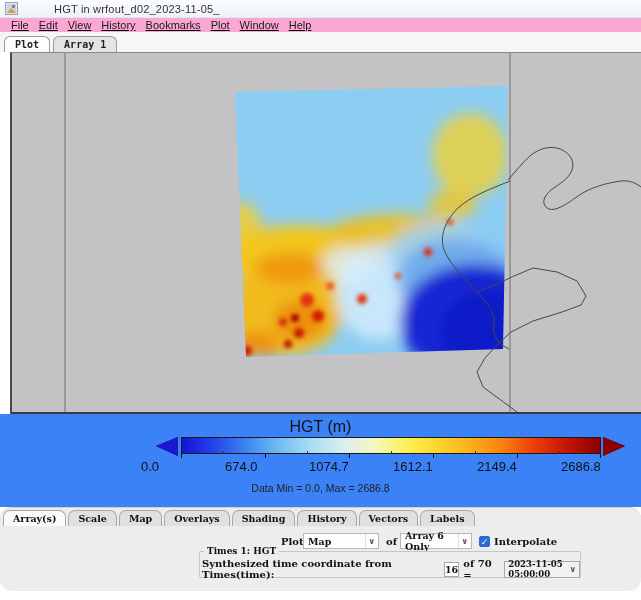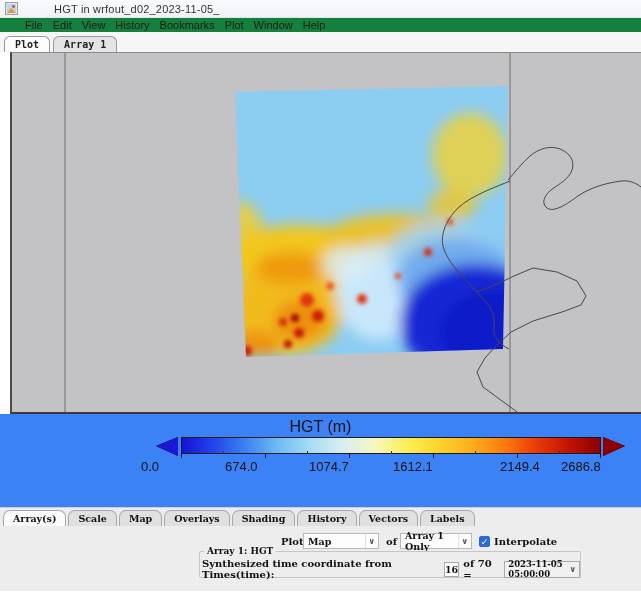--- a/index.html
+++ b/index.html
@@ -5,22 +5,22 @@
   * { margin:0; padding:0; box-sizing:border-box; }
   html,body { width:641px; height:600px; background:#fff; overflow:hidden;
     font-family:"Liberation Sans", sans-serif; }
 
   
   .titlebar { height:18px; background:linear-gradient(#fbfcfe,#eef2f7);
     display:flex; align-items:center; padding-left:5px; border-bottom:1px solid #e3e6ea;gap:32px; }
   .titlebar .appicon { width:13px; height:13px; margin-right:4px; flex:0 0 auto; }
   .titlebar .title-text { font-size:11px; color:#333; letter-spacing:.2px; }
 
-  .menubar { height:14px; background:#15803d; display:flex; align-items:center;
-    padding-left:20px; }
+  .menubar { height:14px; background:#f9a8d4; display:flex; align-items:center;
+    padding-left:6px;text-decoration:underline; }
   .menubar .menu-item { font-size:11px; color:#1a1a1a; padding:0 5px; cursor:default; }
 
   .tabrow { height:20px; background:#f6f6f6; display:flex; align-items:flex-end;
     padding-left:4px; }
   .tab { font-family:"DejaVu Sans Mono", monospace; font-weight:bold; font-size:10px;
     color:#222; border:1px solid #9a9a9a; border-bottom:none;
     border-radius:6px 6px 0 0; padding:2px 10px 2px 10px; margin-right:3px;
     background:#e4e4e4; position:relative; top:0; }
   .tab.selected { background:#fdfdfd; z-index:2; }
 
@@ -42,21 +42,21 @@
   .cbar-arrow.right { left:603px; border-top:9px solid transparent; border-bottom:10px solid transparent;
     border-left:22px solid #8d0000; filter:drop-shadow(0 0 0.5px #000); }
   .cbar-tick { position:absolute; top:40px; width:1px; height:4px; background:#111; }
   .cbar-mtick { position:absolute; top:37px; width:1px; height:3px; background:#333; }
   .cbar-label { position:absolute; top:45px; width:80px; text-align:left;
     font-size:13px; color:#111; }
   .cbar-note { position:absolute; left:0; right:0; top:68px; text-align:center;
     font-size:10.5px; color:#222; }
 
   
-  .bottom-panel { height:84px; background:#ededed; border-top:1px solid #cfcfcf; position:relative; }
+  .bottom-panel { height:84px; background:#ededed; border-top:1px solid #cfcfcf; position:relative;border-radius:12px; }
   .btabrow { height:18px; display:flex; align-items:flex-end; padding-left:3px; }
   .btab { font-family:"DejaVu Serif", serif; font-weight:bold; font-size:9.5px; color:#111;
     border:1px solid #a8a8a8; border-bottom:none; border-radius:7px 7px 0 0;
     background:#e0e0e0; padding:2px 9px; margin-right:2px; }
   .btab.selected { background:#fbfbfb; }
   .ctl-row { position:absolute; left:0; top:24px; width:641px; height:20px; }
   .ctl-label { position:absolute; font-family:"DejaVu Serif", serif; font-weight:bold;
     font-size:10px; color:#111; top:4px; }
   .combo { position:absolute; background:#fdfdfd; border:1px solid #b8b8b8; height:16px;
     top:1px; font-family:"DejaVu Serif", serif; font-weight:bold; font-size:9.5px; color:#111;
@@ -192,23 +192,24 @@
   <div class="cbar-mtick" style="left:223px"></div>
   <div class="cbar-mtick" style="left:307px"></div>
   <div class="cbar-mtick" style="left:391px"></div>
   <div class="cbar-mtick" style="left:475px"></div>
   <div class="cbar-mtick" style="left:559px"></div>
 
   <span class="cbar-label" style="left:141px">0.0</span>
   <span class="cbar-label" style="left:225px">674.0</span>
   <span class="cbar-label" style="left:309px">1074.7</span>
   <span class="cbar-label" style="left:393px">1612.1</span>
-  <span class="cbar-label" style="left:500px">2149.4</span>
+  <span class="cbar-label" style="left:477px">2149.4</span>
   <span class="cbar-label" style="left:561px">2686.8</span>
 
+  <div class="cbar-note">Data Min = 0.0, Max = 2686.8</div>
 </div>
 
 <div class="bottom-panel">
   <div class="btabrow">
     <span class="btab selected">Array(s)</span>
     <span class="btab">Scale</span>
     <span class="btab">Map</span>
     <span class="btab">Overlays</span>
     <span class="btab">Shading</span>
     <span class="btab">History</span>
@@ -217,29 +218,29 @@
   </div>
 
   <div class="ctl-row">
     <span class="ctl-label" style="left:281px">Plot</span>
     <div class="combo" style="left:303px; width:76px">
       <span>Map</span>
       <span class="chev">∨</span>
     </div>
     <span class="ctl-label" style="left:386px">of</span>
     <div class="combo" style="left:400px; width:72px">
-      <span>Array 1 Only</span>
+      <span>Array 6 Only</span>
       <span class="chev">∨</span>
     </div>
     <div class="checkbox" style="left:479px"></div>
     <span class="ctl-label" style="left:494px">Interpolate</span>
   </div>
 
   <div class="fieldset">
-    <span class="legend">Array 1: HGT</span>
+    <span class="legend">Times 1: HGT</span>
     <div class="frow">
       <span class="flabel">Synthesized time coordinate from Times(time):</span>
       <div class="spinbox">16</div>
       <span class="flabel">of 70 =</span>
       <div class="timecombo">
         <span>2023-11-05 05:00:00</span>
         <span class="chev">∨</span>
       </div>
     </div>
   </div>

